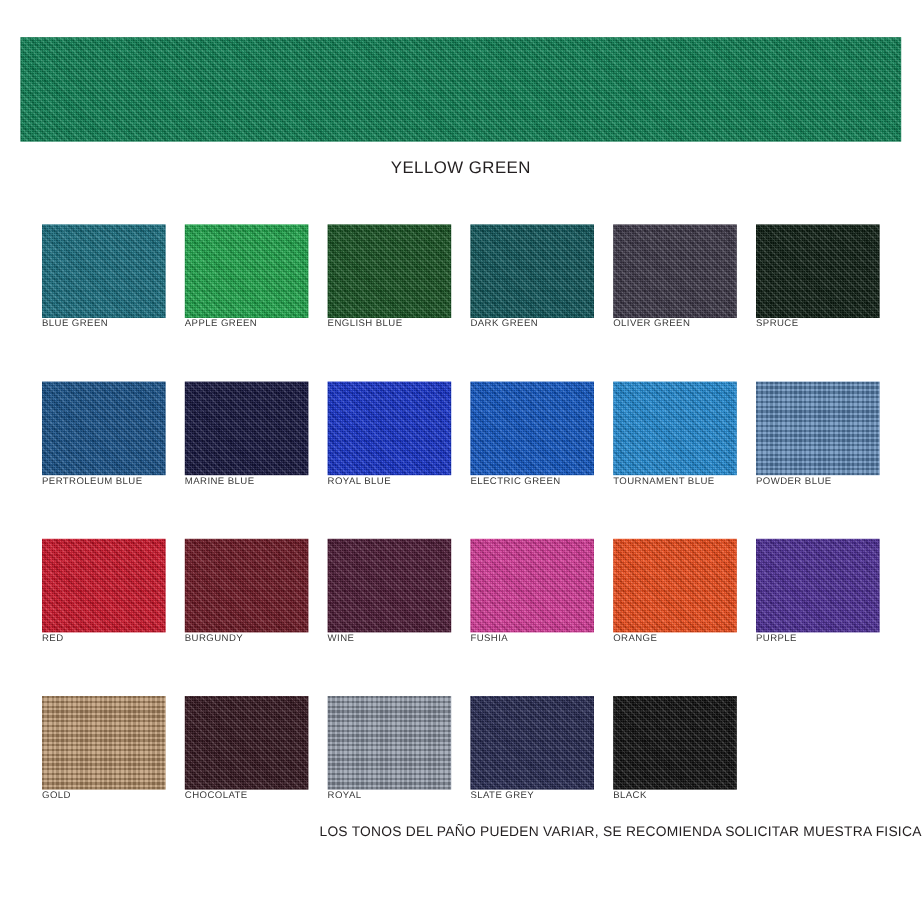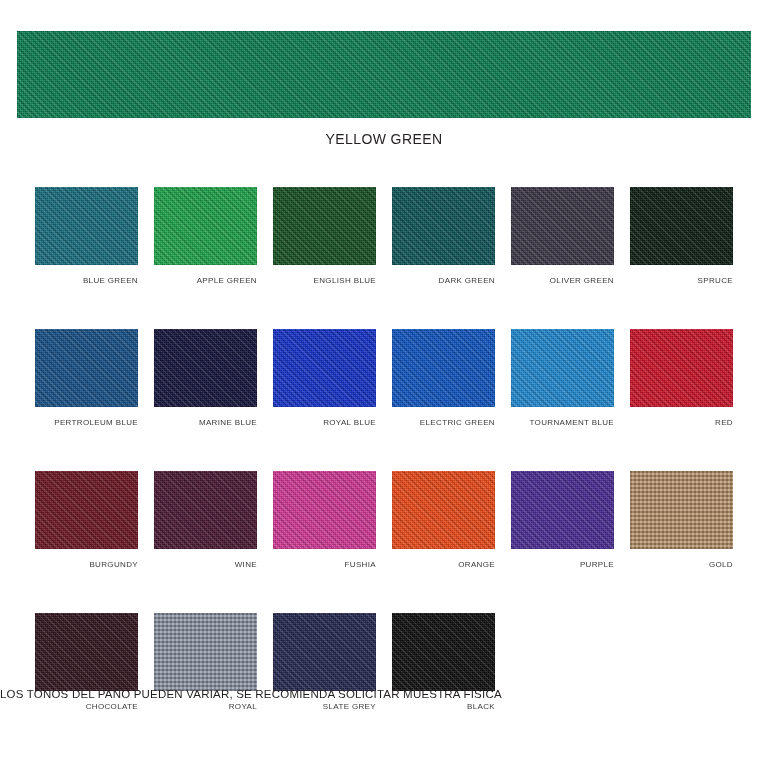--- a/index.html
+++ b/index.html
@@ -115,35 +115,34 @@
         rgba(255,255,255,0.15) 2px,
         rgba(255,255,255,0.15) 4px),
       repeating-linear-gradient(90deg,
         rgba(0,0,0,0.15) 0px,
         rgba(0,0,0,0.15) 2px,
         rgba(255,255,255,0.13) 2px,
         rgba(255,255,255,0.13) 4px);
     pointer-events: none;
   }
   .swatch-label {
-    margin-top: 11px;
-    text-align: right;
+    text-align: left;
     font-size: 8px;
     letter-spacing: 0.35px;
     color: #3a3a3a;
     white-space: nowrap;
   }
 
   
   .footer-note {
     position: absolute;
     left: 0;
     right: 0;
     top: 688px;
-    text-align: left;
+    text-align: right;
     font-size: 11.5px;
     letter-spacing: 0.2px;
     color: #231f20;
   }
 </style>
 </head>
 <body>
 
 <div class="banner-wrap">
   <div class="banner" style="background: rgb(11, 128, 82);">
@@ -214,20 +213,24 @@
       </div>
       <div class="swatch-label">ELECTRIC GREEN</div>
     </div>
     <div class="cell">
       <div class="swatch" style="background: rgb(31, 138, 212);">
         <div class="weave"></div>
       </div>
       <div class="swatch-label">TOURNAMENT BLUE</div>
     </div>
     <div class="cell">
+      <div class="swatch weave-coarse" style="background: rgb(91, 135, 184);"></div>
+      <div class="swatch-label">POWDER BLUE</div>
+    </div>
+    <div class="cell">
       <div class="swatch" style="background: rgb(207, 18, 40);">
         <div class="weave"></div>
       </div>
       <div class="swatch-label">RED</div>
     </div>
     <div class="cell">
       <div class="swatch" style="background: rgb(109, 21, 34);">
         <div class="weave"></div>
       </div>
       <div class="swatch-label">BURGUNDY</div>

